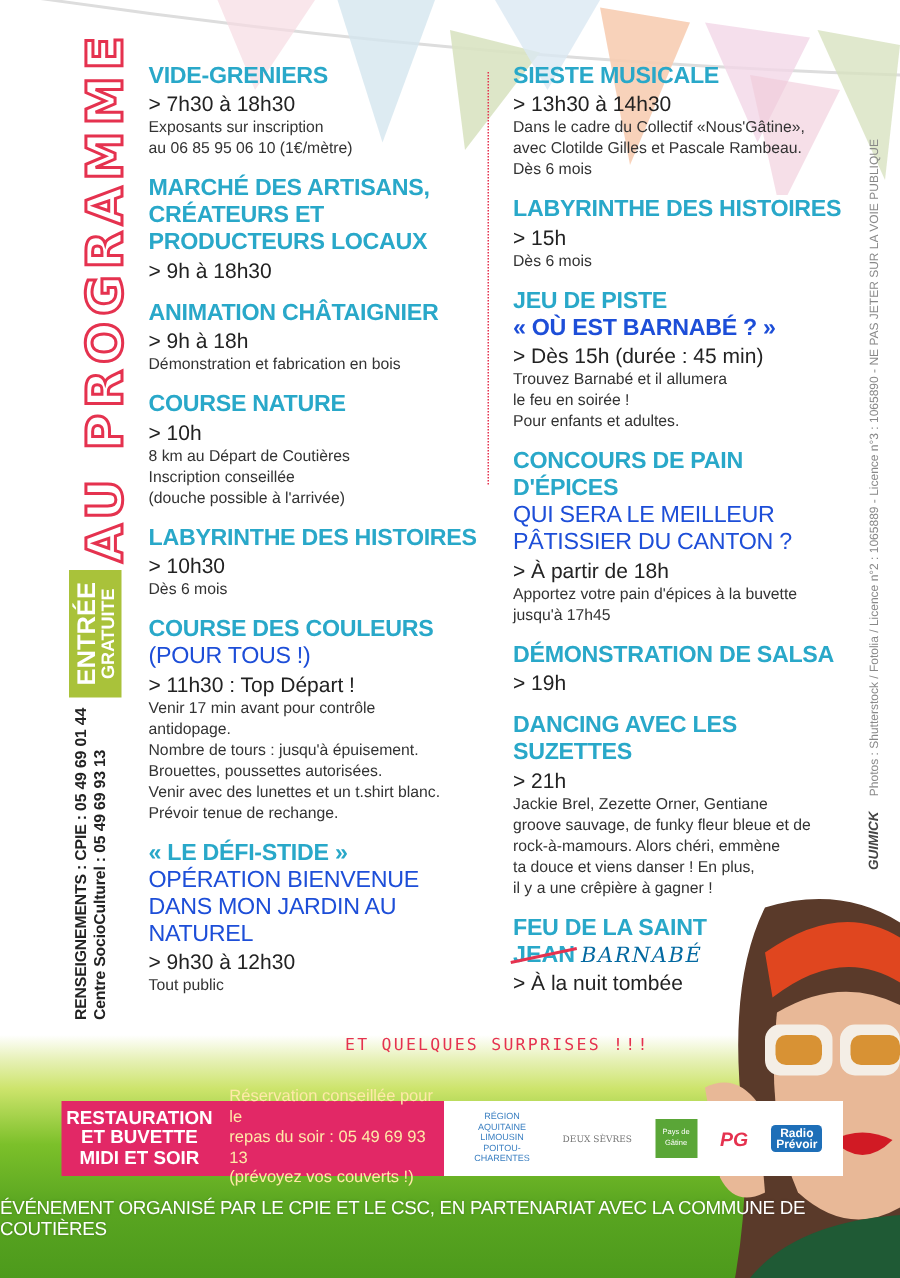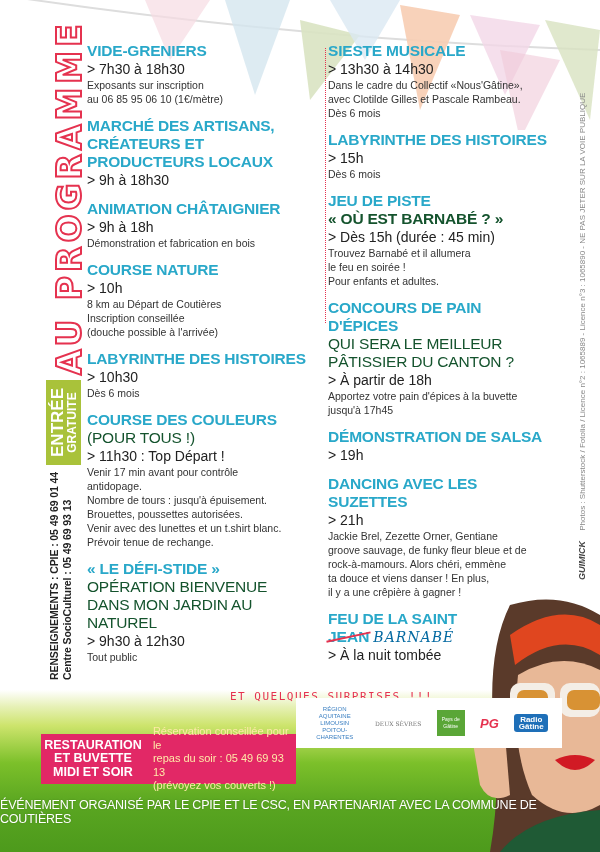--- a/index.html
+++ b/index.html
@@ -41,30 +41,30 @@
 
   .credits {
     position: absolute; left: 574px; top: 580px; width: 560px; height: 16px;
     transform-origin: 0 0; transform: rotate(-90deg);
     font-size: 8px; color: #888; line-height: 16px; white-space: nowrap;
   }
   .credits .brand { font-weight: bold; color: #444; font-size: 9px; margin-right: 8px; font-style: italic; }
 
   
   .col { position: absolute; top: 42px; }
-  .col-left { left: 87px; width: 225px; }
-  .col-right { left: 328px; width: 225px; }
+  .col-left { left: 99px; width: 225px; }
+  .col-right { left: 342px; width: 225px; }
   .divider {
     position: absolute; left: 325px; top: 48px; height: 275px; width: 0;
     border-left: 1.5px dotted #e5324f;
   }
 
   .ev { margin-bottom: 11px; }
   .ev h3 { color: #29a8c9; font-size: 15.5px; font-weight: bold; line-height: 18px; letter-spacing: -0.2px; }
-  .ev h4 { color: #14532d; font-size: 15.5px; font-weight: normal; line-height: 18px; letter-spacing: -0.2px; }
+  .ev h4 { color: #1d4ed8; font-size: 15.5px; font-weight: normal; line-height: 18px; letter-spacing: -0.2px; }
   .ev .time { font-size: 14px; color: #222; line-height: 18px; }
   .ev .desc { font-size: 10.5px; color: #333; line-height: 14px; }
   .strike { position: relative; color: #29a8c9; font-weight: bold; }
   .strike::after { content: ""; position: absolute; left: -2px; right: -2px; top: 8px; height: 2px; background: #e5324f; transform: rotate(-12deg); }
   .script { color: #0369a1; font-family: "DejaVu Serif", serif; font-style: italic; font-size: 14px; letter-spacing: 1px; margin-left: 4px; }
 
   
   .meadow {
     position: absolute; left: 0; top: 690px; width: 600px; height: 162px;
     background: linear-gradient(180deg, rgba(255,255,255,0) 0%, #e7f1b8 10%, #cde46c 22%, #7cc02a 45%, #5aa621 70%, #4d9a1c 100%);
@@ -77,21 +77,21 @@
   
   .woman { position: absolute; left: 470px; top: 595px; width: 130px; height: 257px; }
 
   .resto {
     position: absolute; left: 41px; top: 734px; width: 255px; height: 50px;
     background: #e22866; color: #fff; display: flex; align-items: center;
   }
   .resto .a { width: 107px; text-align: center; font-weight: bold; font-size: 12.5px; line-height: 13.5px; }
   .resto .b { padding-left: 8px; font-size: 11px; line-height: 13.5px; color: #ffe9a8; }
   .partners {
-    position: absolute; left: 296px; top: 698px; width: 266px; height: 50px;
+    position: absolute; left: 296px; top: 734px; width: 266px; height: 50px;
     background: #fff; display: flex; align-items: center; justify-content: space-around; padding: 0 6px;
   }
   .logo { font-size: 6px; color: #3a7fc1; text-align: center; line-height: 7px; }
   .logo.deux { color: #777; font-family: "DejaVu Serif", serif; font-size: 6px; }
   .logo.gatine { width: 28px; height: 26px; background: #5aa637; color: #fff; font-size: 5px; display:flex; align-items:center; justify-content:center; }
   .logo.cc { color: #e5324f; font-size: 13px; font-weight: bold; font-style: italic; }
   .logo.radio { width: 34px; height: 18px; background: #1e6fb8; color: #fff; border-radius: 3px; font-size: 8px; font-weight: bold; display:flex; align-items:center; justify-content:center; }
 
   .footer {
     position: absolute; left: 0; top: 798px; width: 600px; 
@@ -258,16 +258,16 @@
     <div>repas du soir : 05 49 69 93 13</div>
     <div>(prévoyez vos couverts !)</div>
   </div>
 </div>
 
 <div class="partners">
   <div class="logo" style="width:50px">RÉGION AQUITAINE LIMOUSIN POITOU-CHARENTES</div>
   <div class="logo deux">DEUX SÈVRES</div>
   <div class="logo gatine">Pays de Gâtine</div>
   <div class="logo cc">PG</div>
-  <div class="logo radio">Radio Gâtine</div>
+  <div class="logo radio">Radio Prévoir</div>
 </div>
 
 <div class="footer">ÉVÉNEMENT ORGANISÉ PAR LE CPIE ET LE CSC, EN PARTENARIAT AVEC LA COMMUNE DE COUTIÈRES</div>
 
 </body></html>

